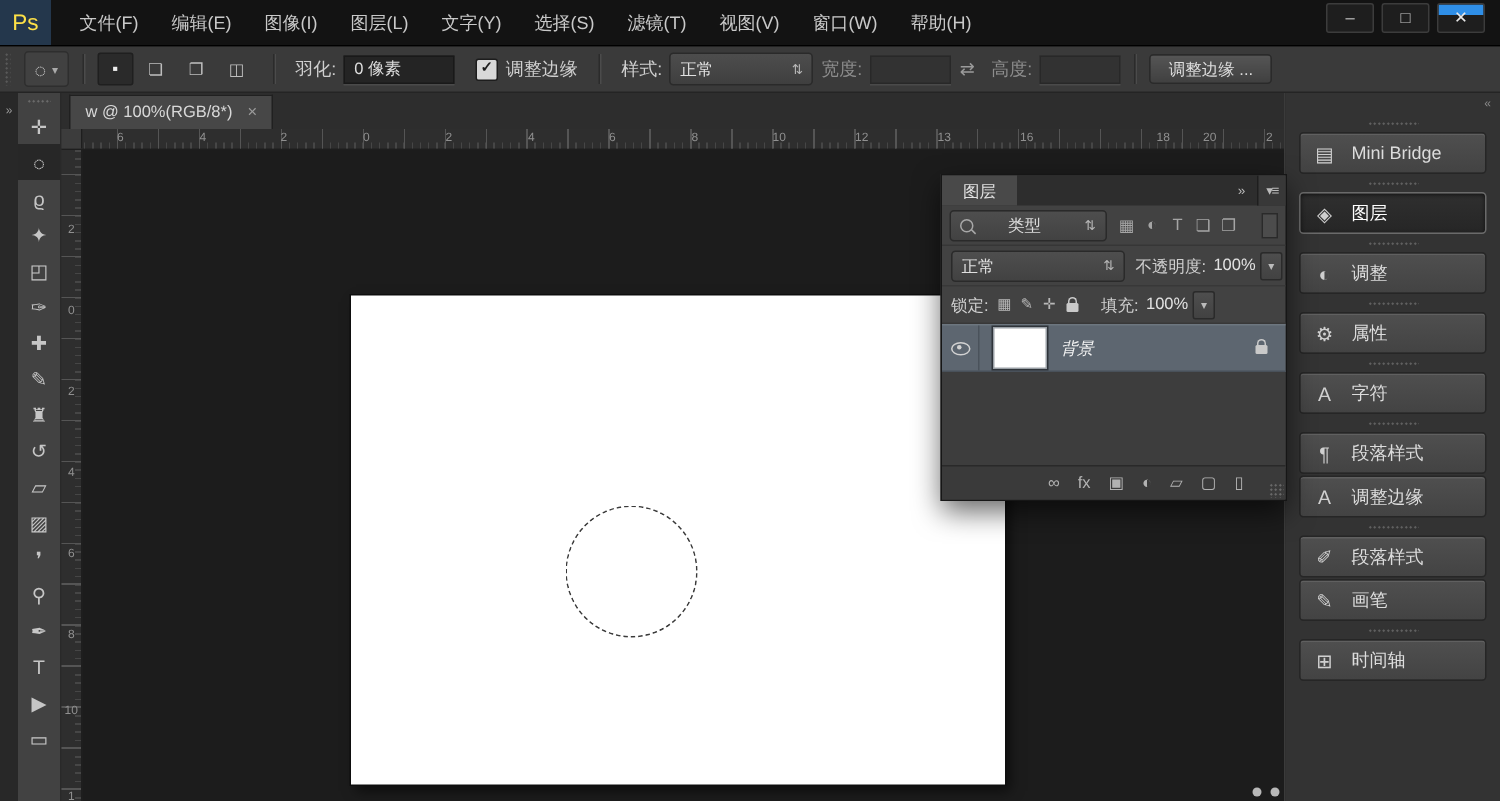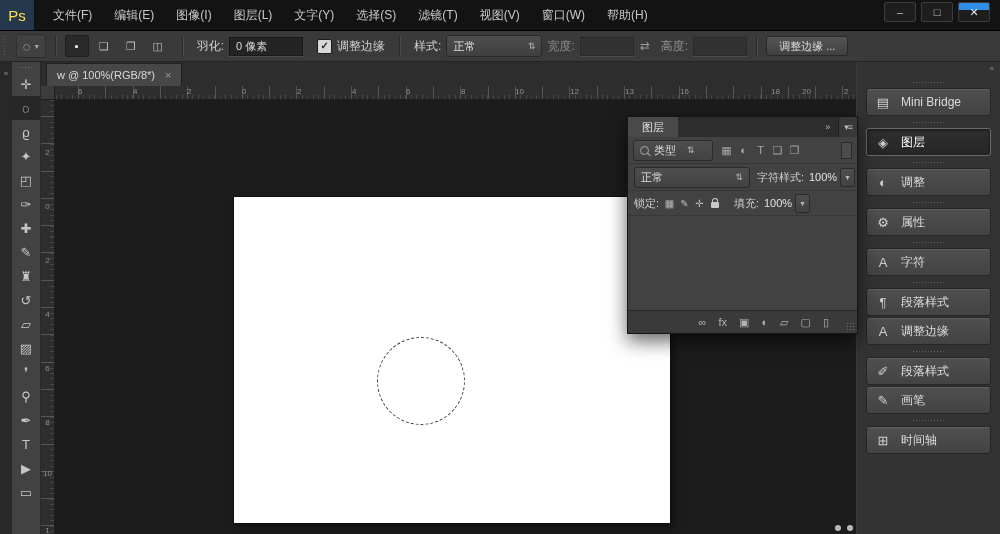--- a/index.html
+++ b/index.html
@@ -101,21 +101,21 @@
   
   .layers-panel{position:absolute;left:627px;top:116px;width:229px;height:216px;background:#424242;
                 border:1px solid #161616;box-shadow:0 7px 18px rgba(0,0,0,.6);font-size:11px;z-index:5}
   .lp-tabrow{height:20px;background:#2d2d2d;display:flex;align-items:stretch}
   .lp-tab{background:#494949;padding:0 14px;display:flex;align-items:center;color:#e2e2e2}
   .lp-right{margin-left:auto;display:flex;align-items:center;color:#bbb}
   .lp-collapse{font-size:9px;padding:0 8px}
   .lp-menu{font-size:9px;border-left:1px solid #1e1e1e;padding:0 5px;height:100%;display:flex;align-items:center;
            background:#383838;letter-spacing:-1px}
   .lp-filter{height:26px;display:flex;align-items:center;padding:0 5px;gap:1px;border-bottom:1px solid #363636}
-  .lp-search{display:flex;align-items:center;gap:5px;height:19px;background:linear-gradient(#4e4e4e,#424242);
+  .lp-search{display:flex;align-items:center;gap:23px;height:19px;background:linear-gradient(#4e4e4e,#424242);
              border:1px solid #2a2a2a;border-radius:3px;padding:0 6px;min-width:66px;color:#dcdcdc}
   .mag{width:7px;height:7px;border:1px solid #a8a8a8;border-radius:50%;position:relative;flex:none}
   .mag::after{content:'';position:absolute;width:4px;height:1px;background:#a8a8a8;right:-3px;bottom:-1px;
               transform:rotate(45deg)}
   .lp-ficons{display:flex;align-items:center;margin-left:4px}
   .ficon{width:17px;height:19px;display:inline-flex;align-items:center;justify-content:center;color:#a5a5a5;
          font-size:11px}
   .ftoggle{width:9px;height:15px;background:#4c4c4c;border:1px solid #2a2a2a;margin-left:auto;flex:none}
   .lp-blend,.lp-lock{display:flex;align-items:center;padding:0 6px}
   .lp-blend{height:26px}
@@ -430,21 +430,21 @@
         <span class="ficon">❐</span>
       </span>
     <span class="ftoggle"></span>
   </div>
 
   <div class="lp-blend">
     <span class="lp-select">
       <span>正常</span>
       <span class="spin">⇅</span>
     </span>
-    <span class="lp-label">字符样式:</span>
+    <span class="lp-label">不透明度:</span>
     <span class="lp-val">100%</span>
     <span class="lp-arrow">▾</span>
   </div>
 
   <div class="lp-lock">
     <span class="lp-label" style="margin-left:0">锁定:</span>
     <span class="lock-icons">
 
         <span class="licon">▦</span>
 
@@ -453,20 +453,30 @@
         <span class="licon">✛</span>
       </span>
     <span class="licon">
         <span class="padlock"></span>
       </span>
     <span class="lp-label fill">填充:</span>
     <span class="lp-val">100%</span>
     <span class="lp-arrow">▾</span>
   </div>
 
+  <div class="lp-list">
+    <div class="layer-row selected">
+      <span class="eye-cell">
+        <span class="eye"></span>
+      </span>
+      <span class="thumb"></span>
+      <span class="layer-name">背景</span>
+      <span class="row-lock"><span class="padlock"></span></span>
+    </div>
+  </div>
 
   <div class="lp-bottom">
 
       <span class="bicon">∞</span>
 
       <span class="bicon">fx</span>
 
       <span class="bicon">▣</span>
 
       <span class="bicon">◐</span>

